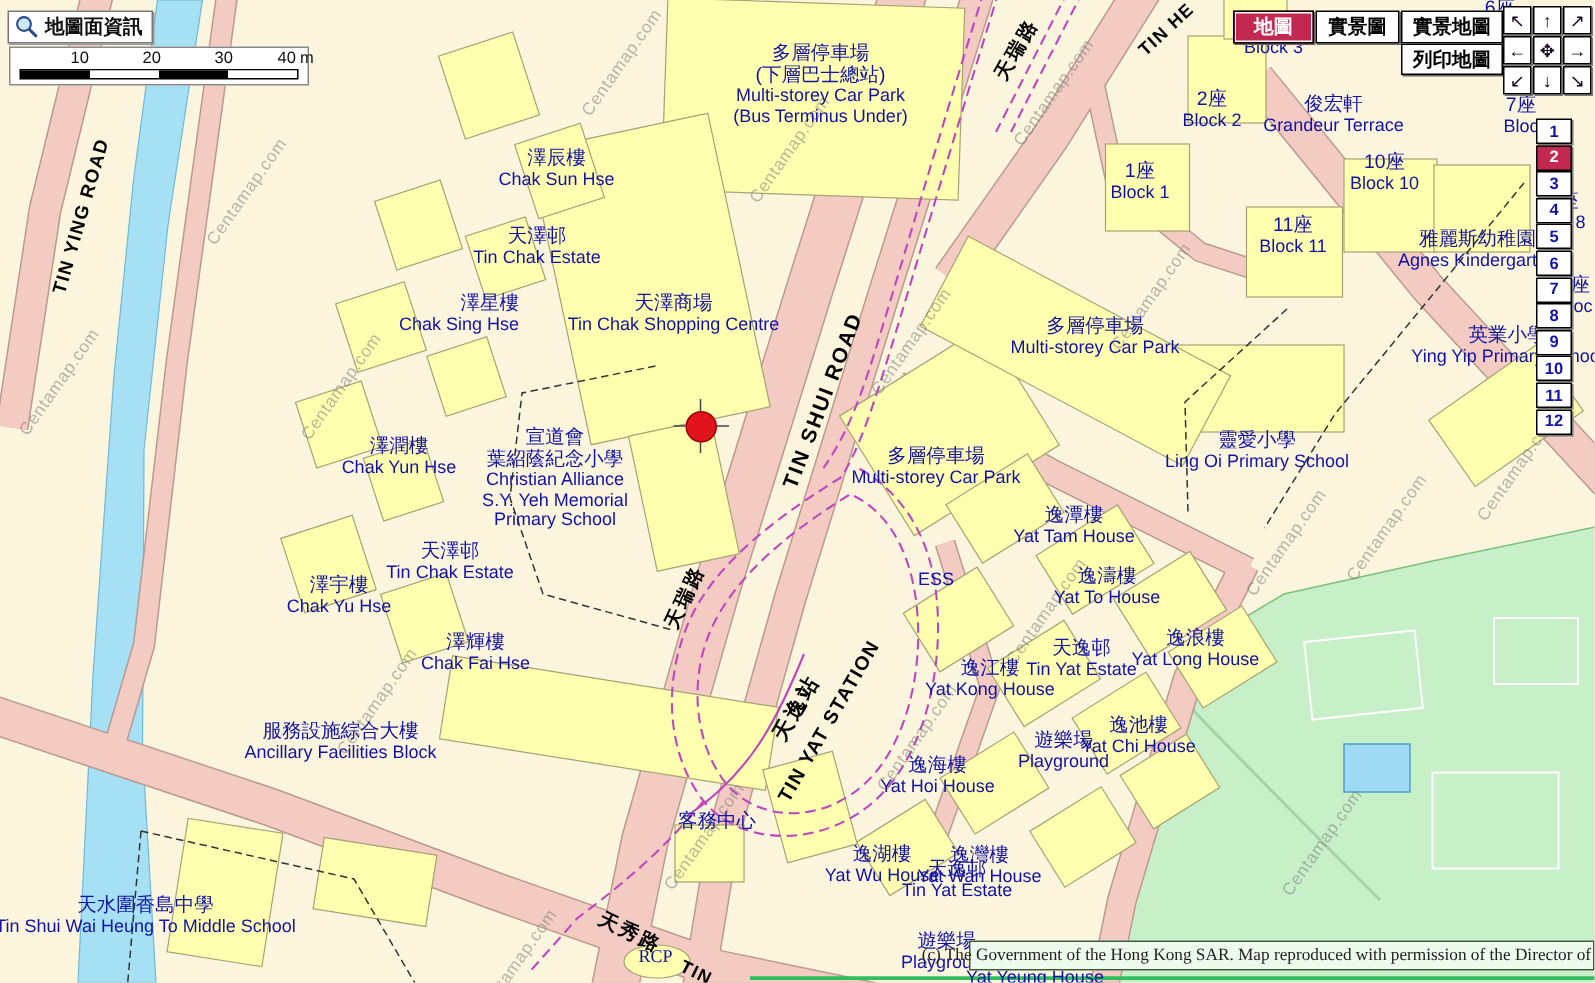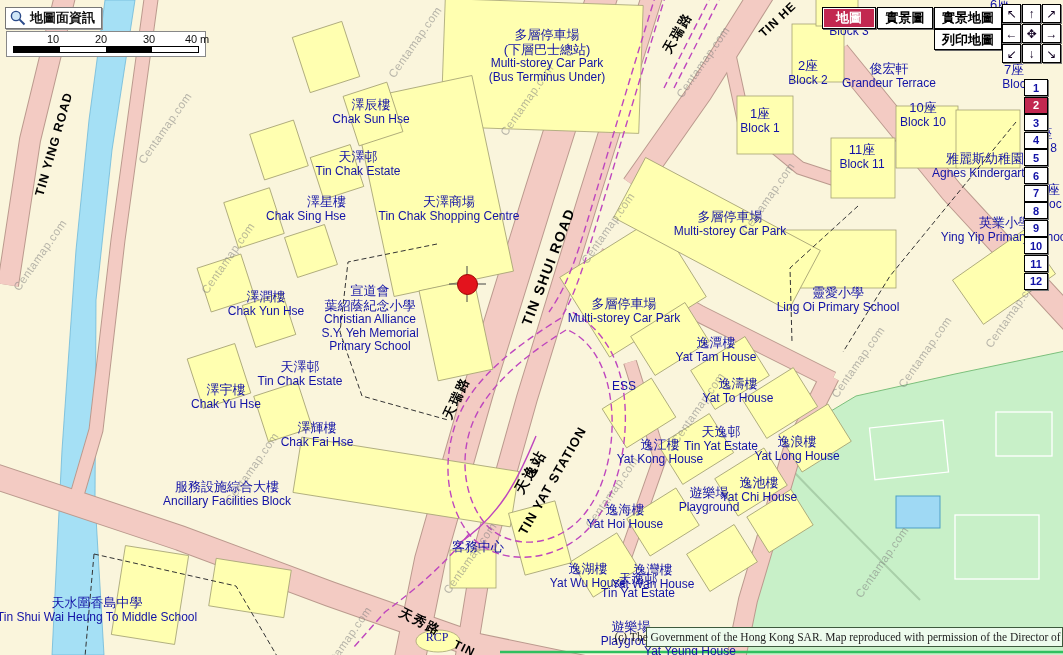--- a/index.html
+++ b/index.html
@@ -267,21 +267,21 @@
         <div class="en">Yat Hoi House</div>
       </div>
       <div class="map-label" style="left: 660px; top: 438px;">
         <div class="zh">逸江樓</div>
         <div class="en">Yat Kong House</div>
       </div>
       <div class="map-label" style="left: 721px; top: 425px;">
         <div class="zh">天逸邨</div>
         <div class="en">Tin Yat Estate</div>
       </div>
-      <div class="map-label" style="left: 797px; top: 418px; margin-top: 17px;">
+      <div class="map-label" style="left: 797px; top: 418px;">
         <div class="zh">逸浪樓</div>
         <div class="en">Yat Long House</div>
       </div>
       <div class="map-label" style="left: 759px; top: 476px;">
         <div class="zh">逸池樓</div>
         <div class="en">Yat Chi House</div>
       </div>
       <div class="map-label" style="left: 709px; top: 486px;">
         <div class="zh">遊樂場</div>
         <div class="en">Playground</div>

